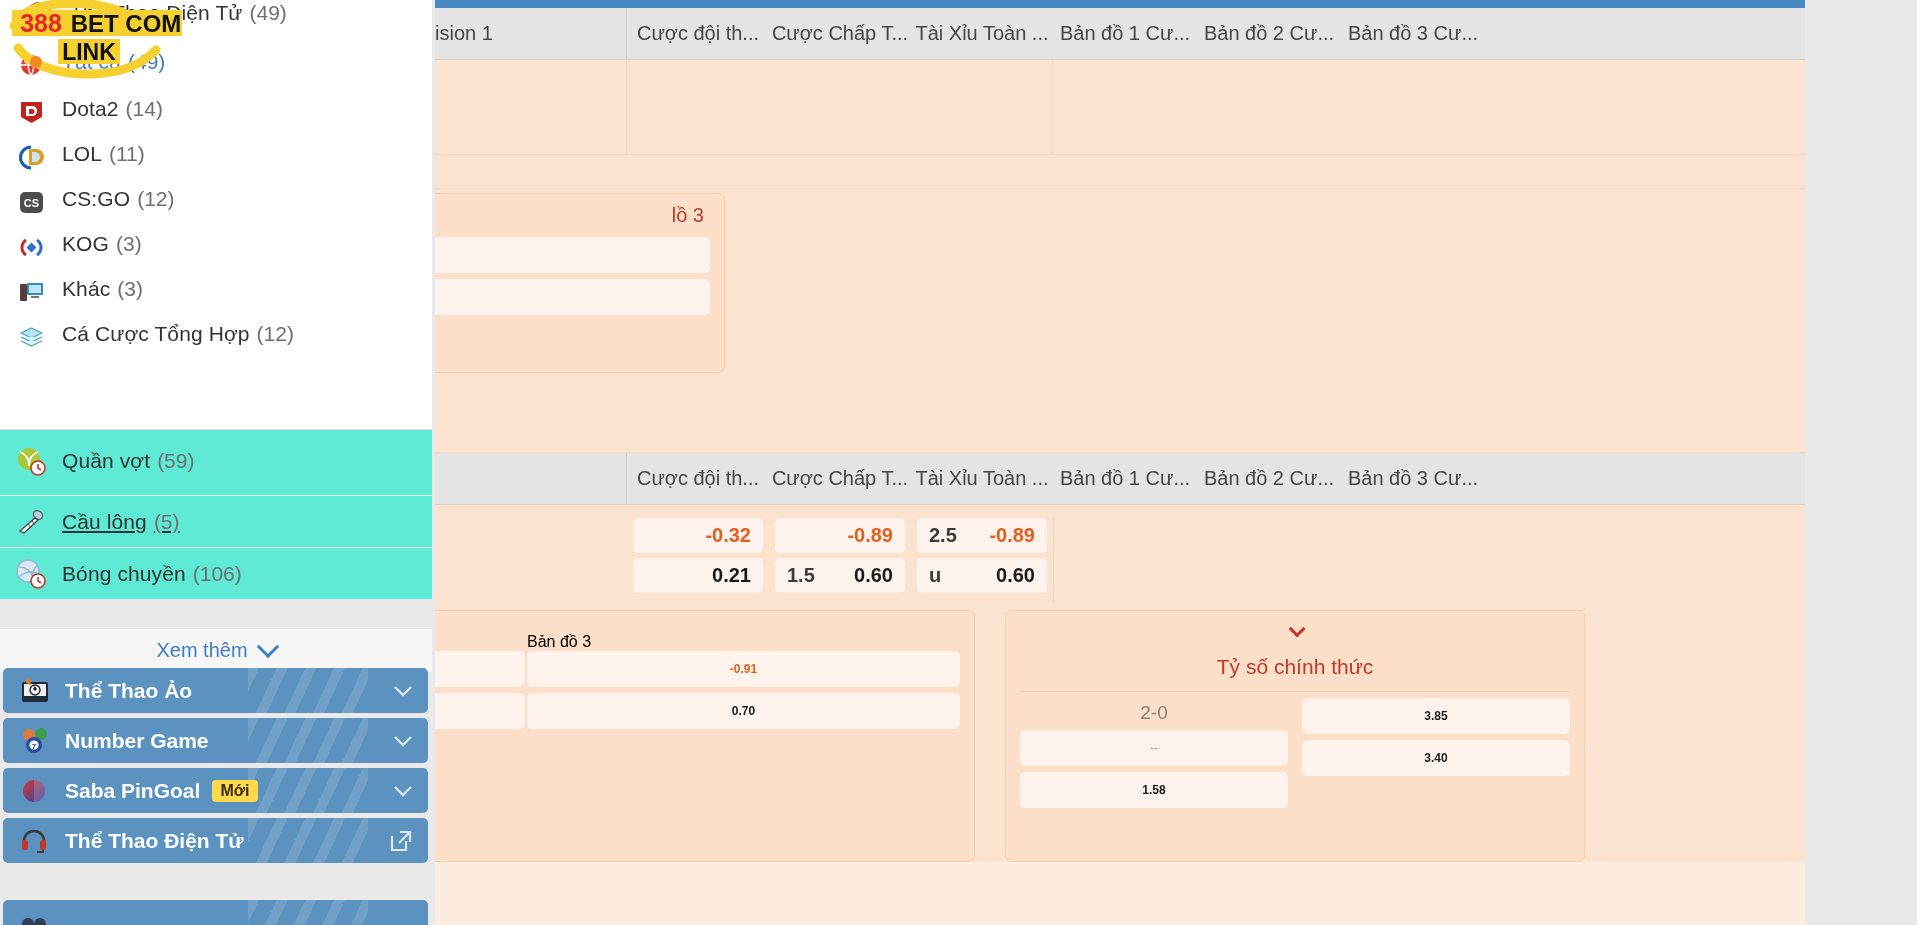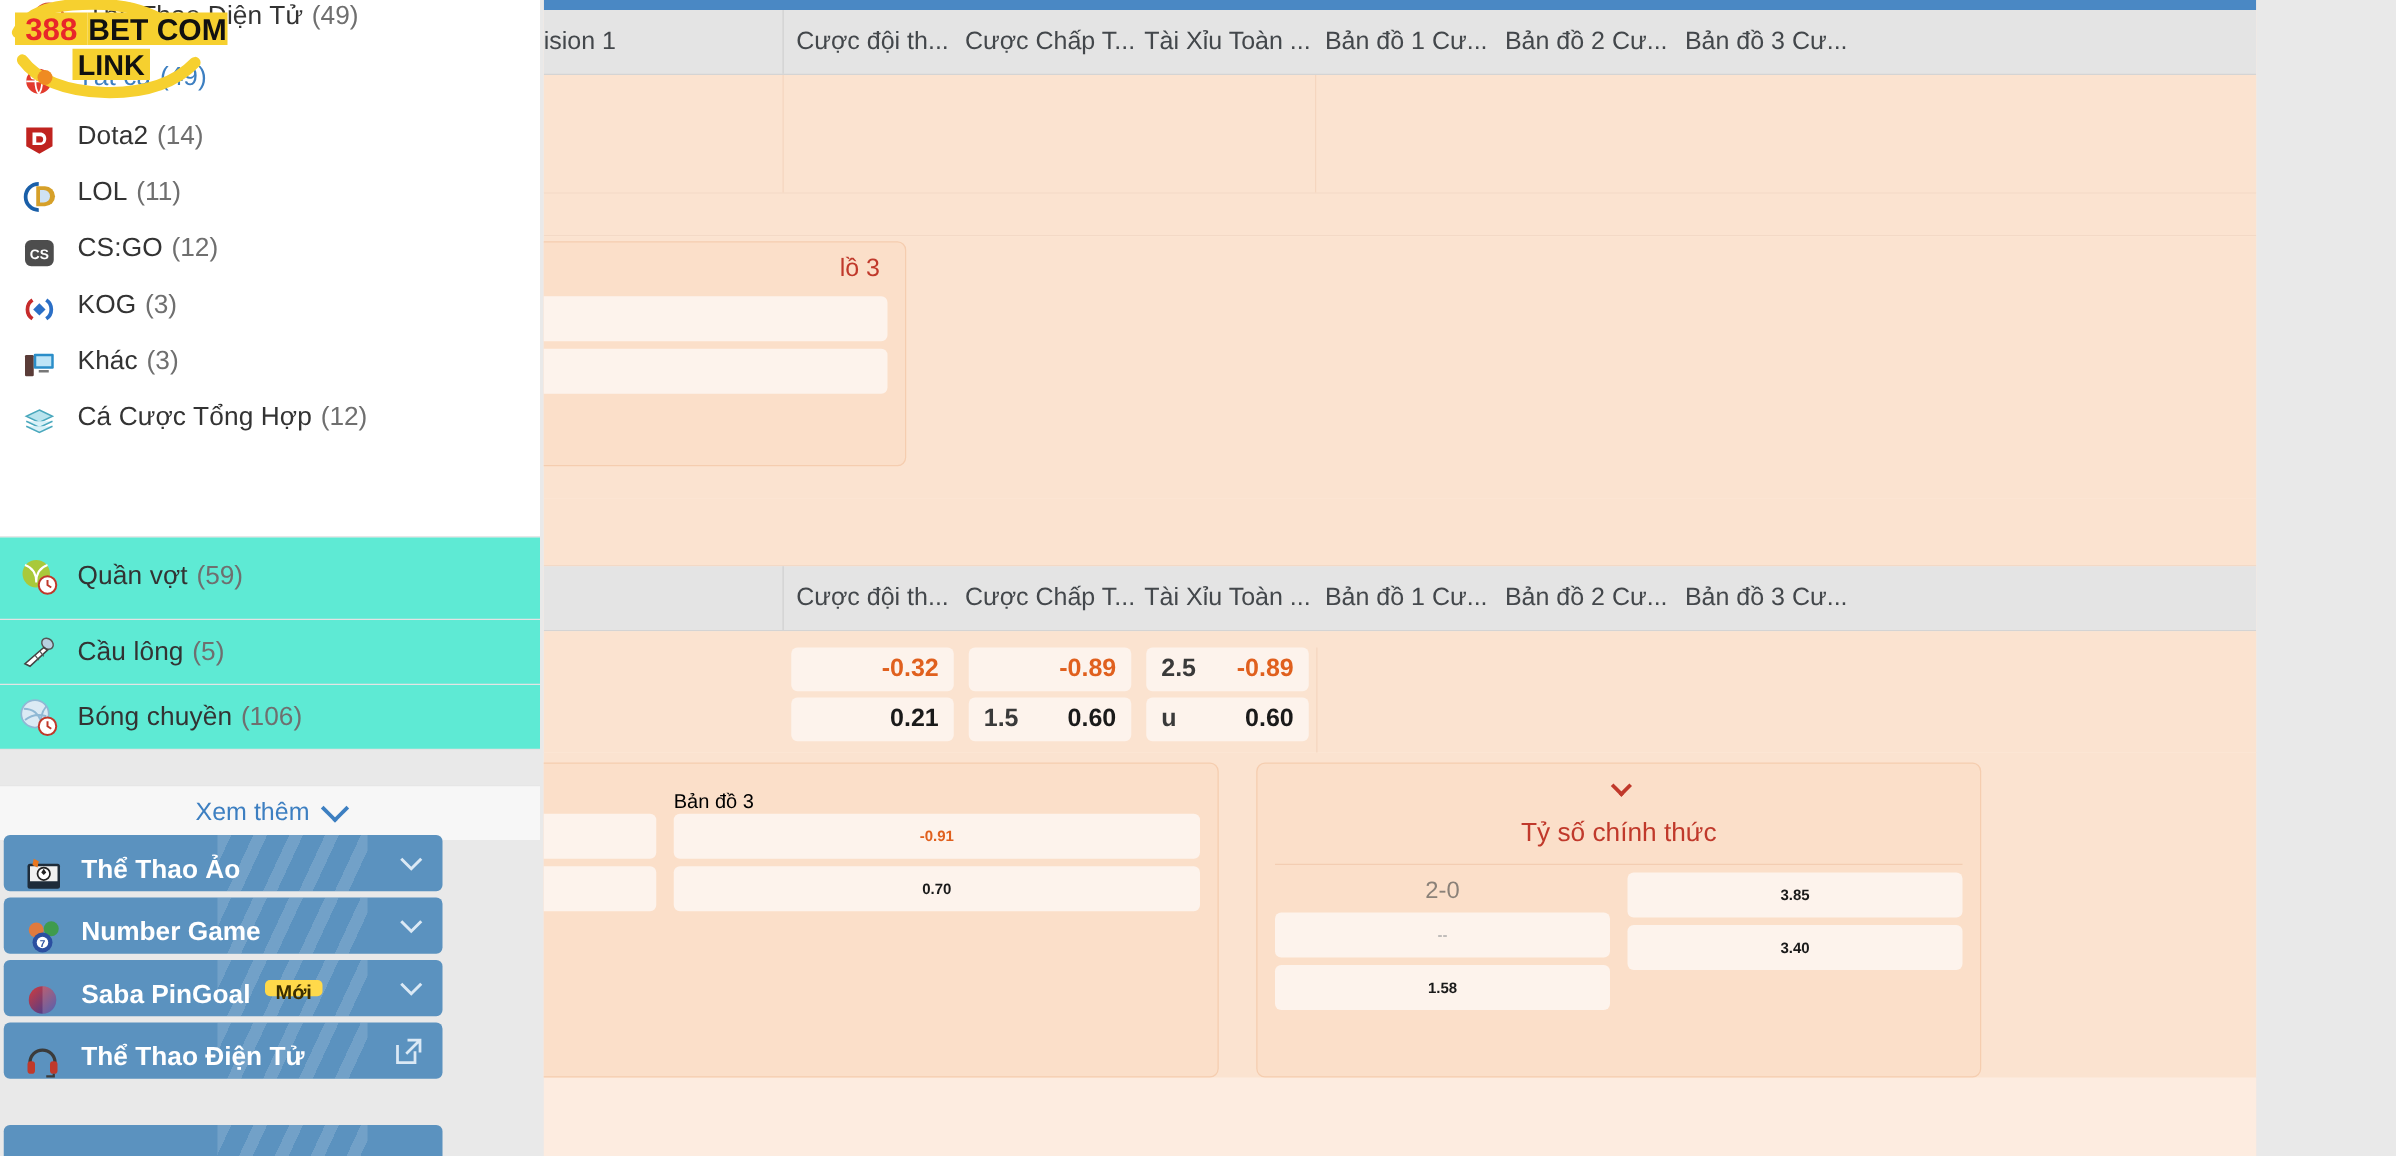--- a/index.html
+++ b/index.html
@@ -50,23 +50,23 @@
     background:#f7f7f7; border-top:1px solid #e6e6e6;
     display:flex; align-items:center; justify-content:center;
     color:#3d7fc1; font-size:20px; gap:12px;
   }
   .chev-d{ display:inline-block; width:16px; height:16px;
     border-right:3px solid currentColor; border-bottom:3px solid currentColor;
     transform:rotate(45deg) translate(-3px,-3px); }
 
   
   .promo{
-    position:absolute; left:3px; width:351px; height:45px;
+    position:absolute; left:3px; width:425px; height:45px;
     background:#5b92bf; border-radius:5px;
-    display:flex; padding:16px 14px;
+    display:flex; align-items:center; padding:0 14px;
     color:#fff; font-weight:bold; font-size:21px;
     overflow:hidden;
   }
   .promo .stripes{
     position:absolute; right:60px; top:0; bottom:0; width:120px;
     background:repeating-linear-gradient(115deg,
       rgba(255,255,255,.14) 0 10px, rgba(255,255,255,0) 10px 26px);
     pointer-events:none;
   }
   .promo .pico{ width:36px; height:32px; margin-right:12px; flex:0 0 36px;
@@ -259,21 +259,21 @@
           <circle cx="24" cy="24" r="7" fill="#fff" stroke="#c0392b" stroke-width="1.6"></circle>
           <path d="M24 20v4l3 2" fill="none" stroke="#c0392b" stroke-width="1.6"></path>
         </svg>
       </span>
       <span class="lbl">Quần vợt</span>
       <span class="cnt">(59)</span>
     </div>
   </div>
 
   <div class="sb-grey" style="top:496px; height:52px;">
-    <div class="sb-row" style="height:52px;">
+    <div class="sb-row" style="height:52px;text-decoration:underline;">
       <span class="ico">
         <svg width="34" height="34" viewBox="0 0 34 34">
           <ellipse cx="24" cy="10" rx="5" ry="4" transform="rotate(40 24 10)" fill="#b7d0e0" stroke="#555" stroke-width="1.2"></ellipse>
           <path d="M21 13L6 26l4 2 14-13z" fill="#fff" stroke="#444" stroke-width="1.3"></path>
           <path d="M14 19l3 4M18 16l3 4" stroke="#555" stroke-width="1"></path>
         </svg>
       </span>
       <span class="lbl">Cầu lông</span>
       <span class="cnt">(5)</span>
     </div>
@@ -488,21 +488,21 @@
         </div>
       </div>
     </div>
 
     <div style="flex:1; border-left:1px solid #f5d6bf; height:84px;"></div>
   </div>
 
   <div class="band" style="height:260px; padding:8px 30px 0 0; display:flex; gap:30px;">
 
     <div class="card" style="flex:0 0 640px; margin-left:-100px; padding-top:22px;">
-      <div style="display:flex; gap:14px; align-items:flex-start;">
+      <div style="display:flex; gap:2px; align-items:flex-start;">
         <div style="flex:0 0 175px;">
           <div class="sc-lbl" style="visibility:hidden;">.</div>
           <div class="sc-cell"></div>
           <div class="sc-cell"></div>
         </div>
         <div style="flex:1 1 auto;">
           <div class="sc-lbl">Bản đồ 3</div>
           <div class="sc-cell neg">-0.91</div>
           <div class="sc-cell">0.70</div>
         </div>

